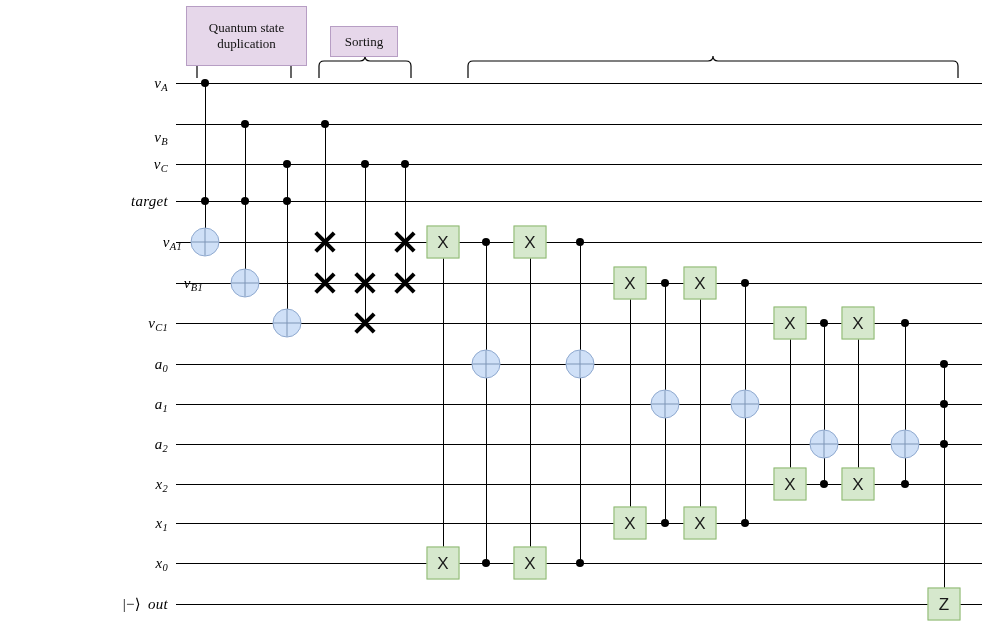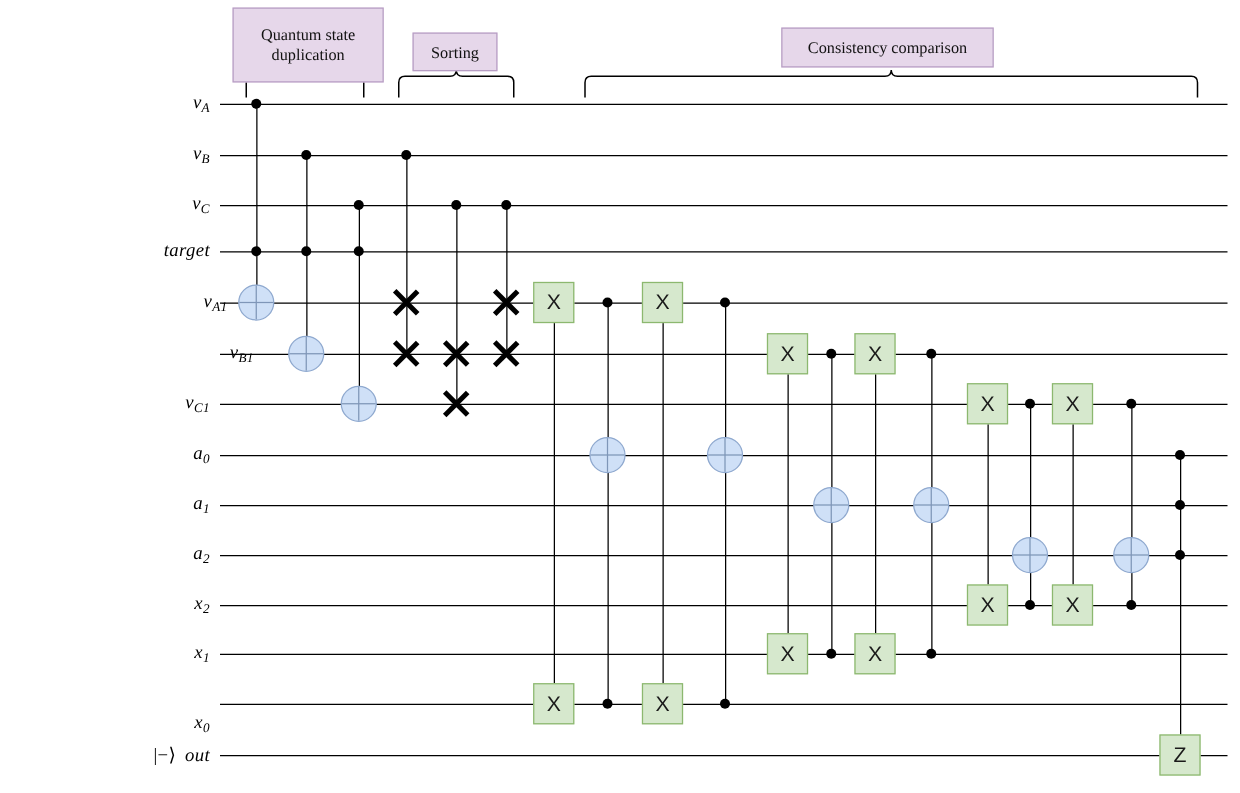--- a/index.html
+++ b/index.html
@@ -136,25 +136,24 @@
       <path d="M 2,22 L 2,10 Q 2,5 7,5 L 44,5 Q 49,5 49,0 Q 49,5 54,5 L 91,5 Q 96,5 96,10 L 96,22" fill="none" stroke="#000" stroke-width="1.2"></path>
     </svg>
     <div class="section-label" style="left: 186px; top: 6px; width: 121px; height: 60px;">Quantum state duplication</div>
     <svg class="brace-svg" width="96" height="24" style="left: 317px; top: 56px;">
       <path d="M 2,22 L 2,10 Q 2,5 7,5 L 43,5 Q 48,5 48,0 Q 48,5 53,5 L 89,5 Q 94,5 94,10 L 94,22" fill="none" stroke="#000" stroke-width="1.2"></path>
     </svg>
     <div class="section-label" style="left: 330px; top: 26px; width: 68px; height: 31px;">Sorting</div>
     <svg class="brace-svg" width="494" height="24" style="left: 466px; top: 56px;">
       <path d="M 2,22 L 2,10 Q 2,5 7,5 L 242,5 Q 247,5 247,0 Q 247,5 252,5 L 487,5 Q 492,5 492,10 L 492,22" fill="none" stroke="#000" stroke-width="1.2"></path>
     </svg>
-    <div class="section-label" style="left: 625px; top: 22px; width: 170px; height: 32px;">Consistency comparison</div>
     <div class="wire" style="left: 176px; top: 83px; width: 806px;"></div>
     <div class="wire-label" style="right: 824px; top: 83px;">v<span class="sub">A</span></div>
     <div class="wire" style="left: 176px; top: 124px; width: 806px;"></div>
-    <div class="wire-label" style="right: 824px; top: 124px;">v<span class="sub">B</span></div>
+    <div class="wire-label" style="right: 824px; top: 137px;">v<span class="sub">B</span></div>
     <div class="wire" style="left: 176px; top: 164px; width: 806px;"></div>
     <div class="wire-label" style="right: 824px; top: 164px;">v<span class="sub">C</span></div>
     <div class="wire" style="left: 176px; top: 201px; width: 806px;"></div>
     <div class="wire-label" style="right: 824px; top: 201px;">target</div>
     <div class="wire" style="left: 176px; top: 242px; width: 806px;"></div>
     <div class="wire-label" style="right: 810px; top: 242px;">v<span class="sub">A1</span></div>
     <div class="wire" style="left: 176px; top: 283px; width: 806px;"></div>
     <div class="wire-label" style="right: 789px; top: 283px;">v<span class="sub">B1</span></div>
     <div class="wire" style="left: 176px; top: 323px; width: 806px;"></div>
     <div class="wire-label" style="right: 824px; top: 323px;">v<span class="sub">C1</span></div>
@@ -162,21 +161,21 @@
     <div class="wire-label" style="right: 824px; top: 364px;">a<span class="sub">0</span></div>
     <div class="wire" style="left: 176px; top: 404px; width: 806px;"></div>
     <div class="wire-label" style="right: 824px; top: 404px;">a<span class="sub">1</span></div>
     <div class="wire" style="left: 176px; top: 444px; width: 806px;"></div>
     <div class="wire-label" style="right: 824px; top: 444px;">a<span class="sub">2</span></div>
     <div class="wire" style="left: 176px; top: 484px; width: 806px;"></div>
     <div class="wire-label" style="right: 824px; top: 484px;">x<span class="sub">2</span></div>
     <div class="wire" style="left: 176px; top: 523px; width: 806px;"></div>
     <div class="wire-label" style="right: 824px; top: 523px;">x<span class="sub">1</span></div>
     <div class="wire" style="left: 176px; top: 563px; width: 806px;"></div>
-    <div class="wire-label" style="right: 824px; top: 579px;">x<span class="sub">0</span></div>
+    <div class="wire-label" style="right: 824px; top: 563px;">x<span class="sub">0</span></div>
     <div class="wire" style="left: 176px; top: 604px; width: 806px;"></div>
     <div class="wire-label" style="right: 824px; top: 604px;"><span class="ket">|−⟩</span>out</div>
     <div class="vline" style="left: 205px; top: 83px; height: 159px;"></div>
     <div class="ctrl-dot" style="left: 205px; top: 83px;"></div>
     <div class="ctrl-dot" style="left: 205px; top: 201px;"></div>
     <div class="cnot-target" style="left: 205px; top: 242px;"></div>
     <div class="vline" style="left: 245px; top: 124px; height: 159px;"></div>
     <div class="ctrl-dot" style="left: 245px; top: 124px;"></div>
     <div class="ctrl-dot" style="left: 245px; top: 201px;"></div>
     <div class="cnot-target" style="left: 245px; top: 283px;"></div>

